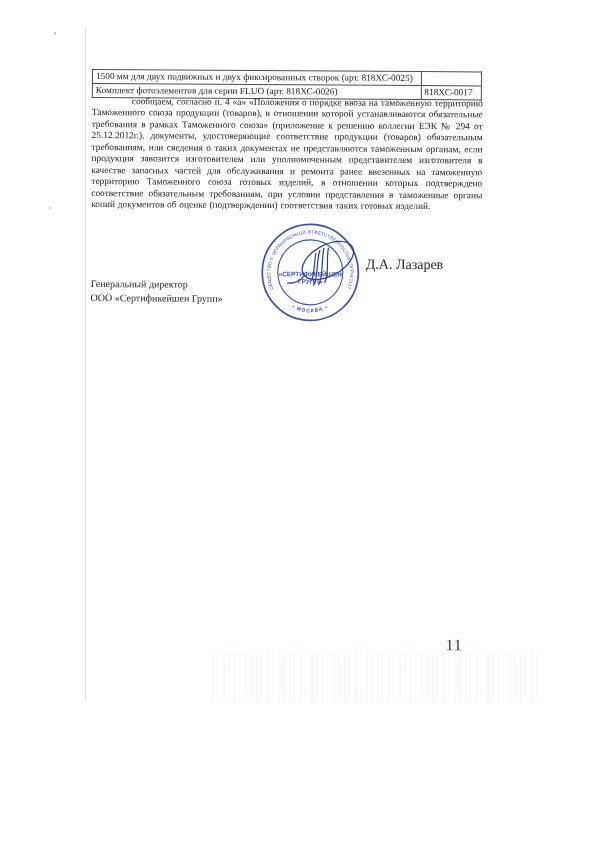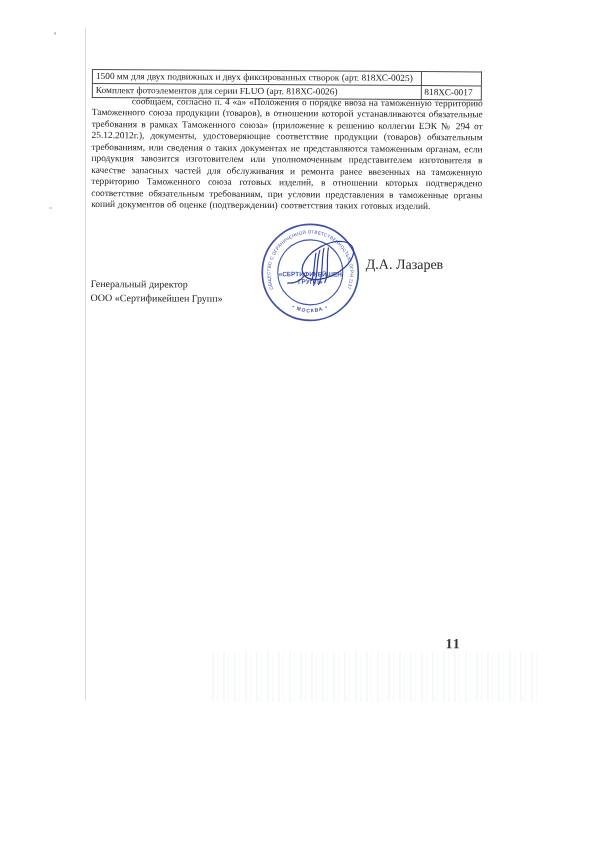--- a/index.html
+++ b/index.html
@@ -64,21 +64,21 @@
   .sig-name{
     position:absolute;left:367px;top:255px;
     font-size:14px;color:#1f1f1f;white-space:nowrap;
   }
   .stamp-svg{
     position:absolute;left:258px;top:219px;
     overflow:visible;
   }
   .page-number{
     position:absolute;left:449px;top:634px;
-    font-size:14px;letter-spacing:1px;color:#333333;font-weight:bold;
+    font-size:16px;letter-spacing:1px;color:#333333;
   }
 </style>
 </head>
 <body>
 
 <div class="sheet">
 
   <div class="page-edge-line"></div>
   <div class="scan-speck speck-1"></div>
   <div class="scan-speck speck-2"></div>

